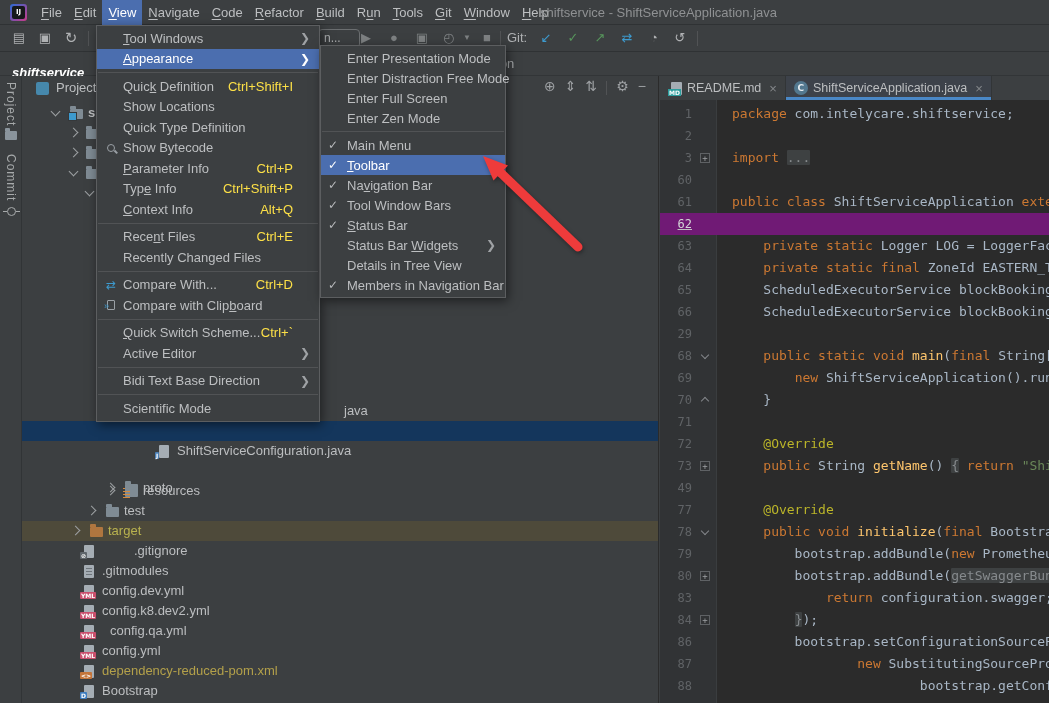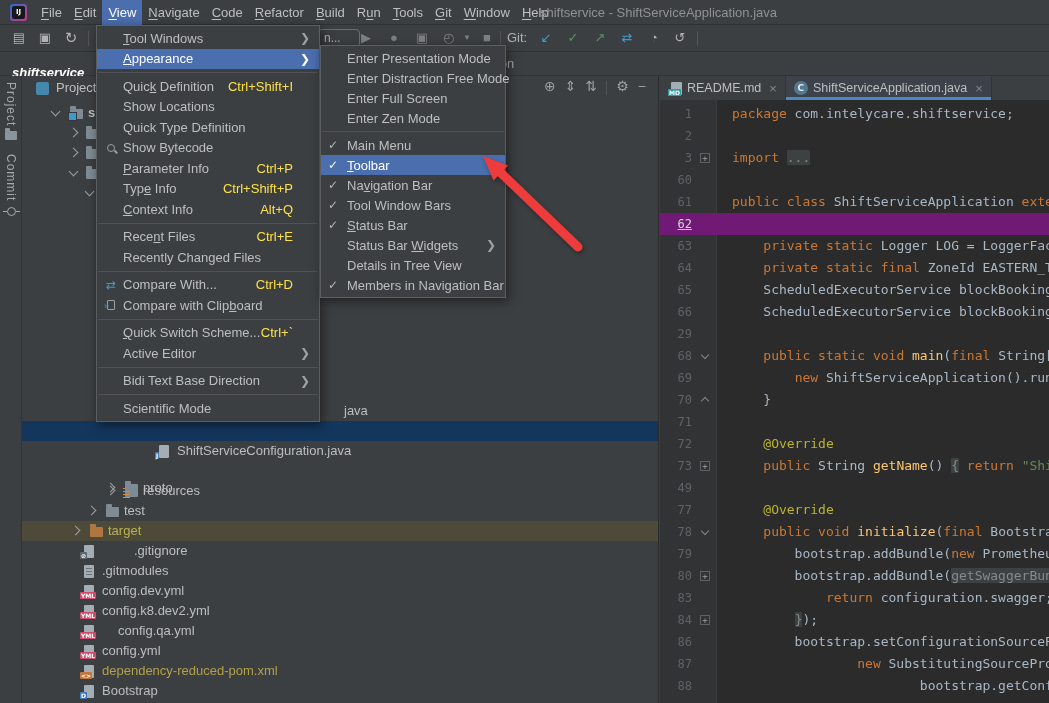--- a/index.html
+++ b/index.html
@@ -295,21 +295,21 @@
         <div class="tree-row" style="top: 525px;">
           <span class="ipage" style="left: 62px;">
             <span class="bdg" style="background: rgb(201, 79, 109);">YML</span>
           </span>
           <span class="lbl" style="left: 80px;">config.k8.dev2.yml</span>
         </div>
         <div class="tree-row" style="top: 545px;">
           <span class="ipage" style="left: 62px;">
             <span class="bdg" style="background: rgb(201, 79, 109);">YML</span>
           </span>
-          <span class="lbl" style="left: 96px;">config.qa.yml</span>
+          <span class="lbl" style="left: 88px;">config.qa.yml</span>
         </div>
         <div class="tree-row" style="top: 565px;">
           <span class="ipage" style="left: 62px;">
             <span class="bdg" style="background: rgb(201, 79, 109);">YML</span>
           </span>
           <span class="lbl" style="left: 80px;">config.yml</span>
         </div>
         <div class="tree-row" style="top: 585px;">
           <span class="ipage" style="left: 62px;">
             <span class="bdg" style="background: rgb(196, 117, 58);">&lt;&gt;</span>

